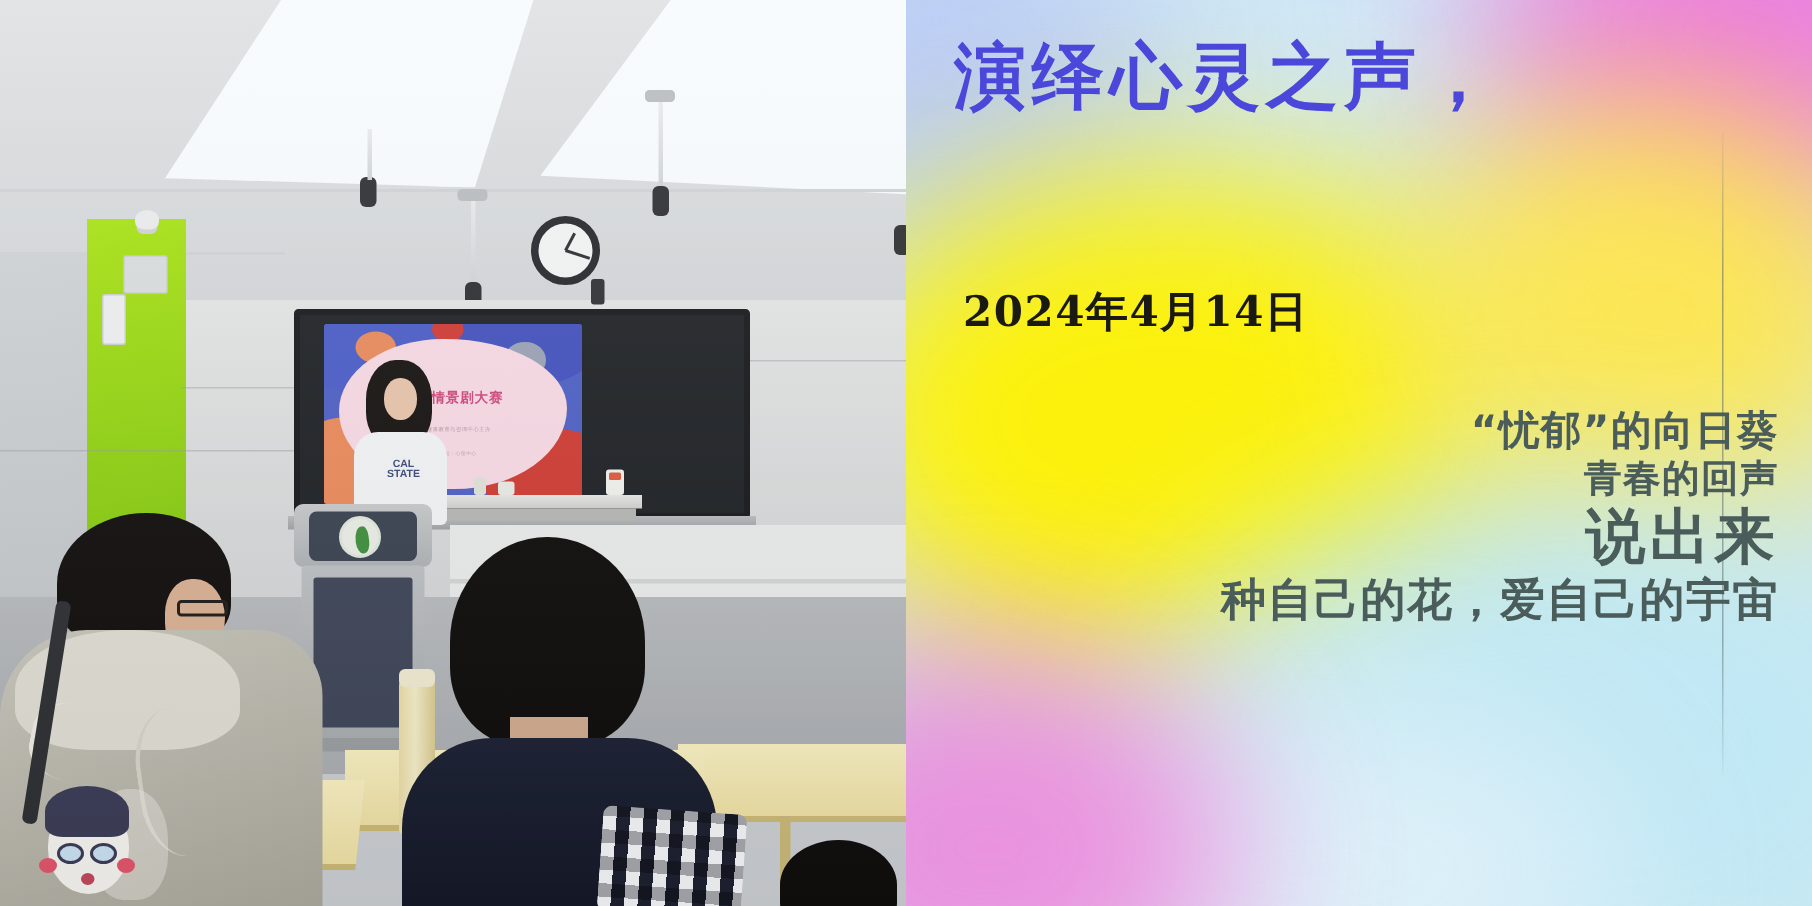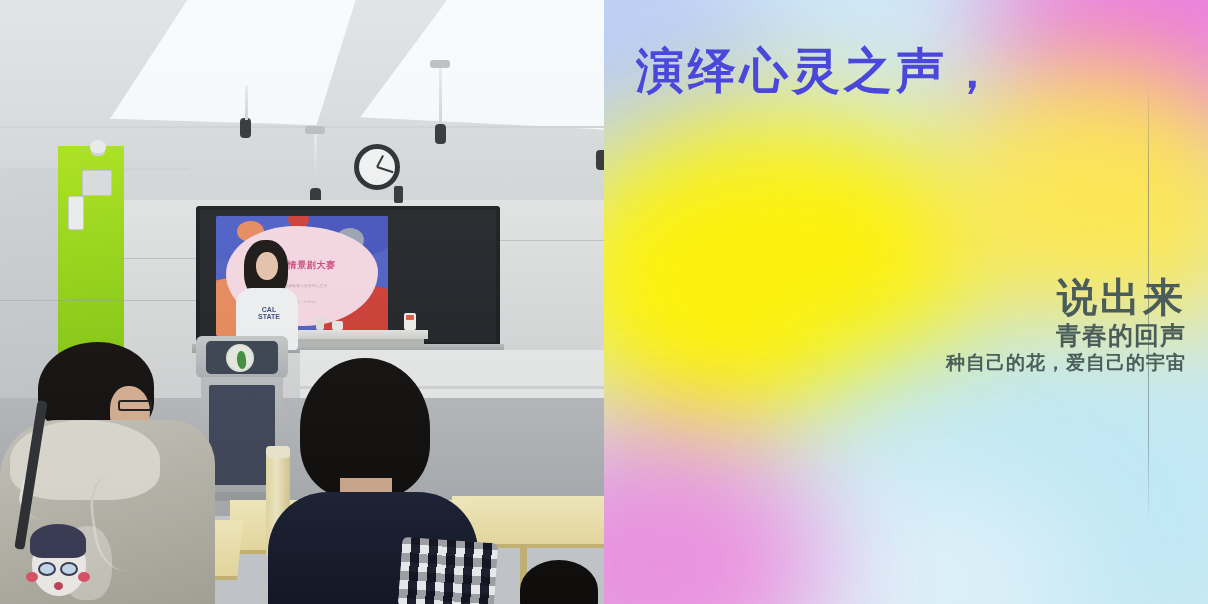--- a/index.html
+++ b/index.html
@@ -191,40 +191,40 @@
   .g-yellow2 { left:330px; top:60px;   width:330px; height:300px; background:#ffe84a; opacity:.92; }
   .g-pink    { left:390px; top:-120px; width:330px; height:290px; background:#f06ae0; opacity:.85; }
   .g-pink2   { left:-110px;top:430px;  width:330px; height:270px; background:#ef7ad8; opacity:.78; }
   .g-lav     { left:-130px;top:-80px;  width:300px; height:260px; background:#b9c9f5; opacity:.85; }
   .g-cyan    { left:170px; top:330px;  width:520px; height:330px; background:#bfe8f5; opacity:.9; }
   .g-cyan2   { left:120px; top:-80px;  width:340px; height:220px; background:#cfe6f7; opacity:.8; }
   .g-white   { left:60px;  top:470px;  width:420px; height:220px; background:#e6f2fa; opacity:.75; }
 
   .p-layer { position:absolute; inset:0; }
 
-  .title-main { position:absolute; left:32px; top:42px; width:560px;
-     font-family:Liberation Sans, sans-serif; font-weight:700;
+  .title-main { position:absolute; left:32px; top:26px; width:560px;
+     font-family:Liberation Mono, monospace; font-weight:700;
      font-size:48px; line-height:1.22; letter-spacing:4px; color:#4b47da; }
   .title-sub { position:absolute; left:200px; top:142px; width:392px;
      font-family:"Liberation Serif","DejaVu Serif",serif; font-weight:700;
      font-size:26px; letter-spacing:2px; color:#15140f; text-align:right; }
 
   .when { position:absolute; left:38px; top:190px; width:420px;
      font-family:"DejaVu Serif","Liberation Serif",serif; font-weight:600;
      font-size:28px; line-height:1.30; letter-spacing:1px; color:#1b1a12; }
 
   .lines { position:absolute; left:60px; top:272px; width:522px;
      text-align:right; color:#4a5d5b; font-weight:700;
      font-family:"DejaVu Sans","Liberation Sans",sans-serif; }
   .ln { display:block; letter-spacing:1px; line-height:1.18; }
   .ln-a { font-size:27px; }
   .ln-b { font-size:25px; }
   .ln-c { font-size:40px; letter-spacing:3px; margin-top:2px; }
   .ln-d { font-size:25px; }
-  .ln-e { font-size:19px; }
+  .ln-e { font-size:30px; }
 
   .vline { position:absolute; left:544px; top:88px; width:1px; height:428px;
      background:linear-gradient(rgba(90,105,110,.05),rgba(90,105,110,.55) 22%,rgba(90,105,110,.5) 80%,rgba(90,105,110,.05)); }
 
   .credit { position:absolute; left:0; right:36px; top:552px; text-align:right;
      font-family:"Liberation Serif","DejaVu Serif",serif; font-weight:700;
      font-size:17px; letter-spacing:.5px; color:#1d1c18; }
 </style>
 </head>
 <body>
@@ -359,23 +359,25 @@
     </div>
 
     <div class="vline"></div>
 
     <div class="title-main">
       <div>演绎心灵之声，</div>
     </div>
 
 
     <div class="when">
+      <div>2024年4月14日</div>
     </div>
 
     <div class="lines">
+      <span class="ln ln-a">“忧郁”的向日葵</span>
+      <span class="ln ln-d">青春的回声</span>
       <span class="ln ln-c">说出来</span>
-      <span class="ln ln-d">青春的回声</span>
       <span class="ln ln-e">种自己的花，爱自己的宇宙</span>
     </div>
 
   </div>
 
 </div>
 
 </body></html>

